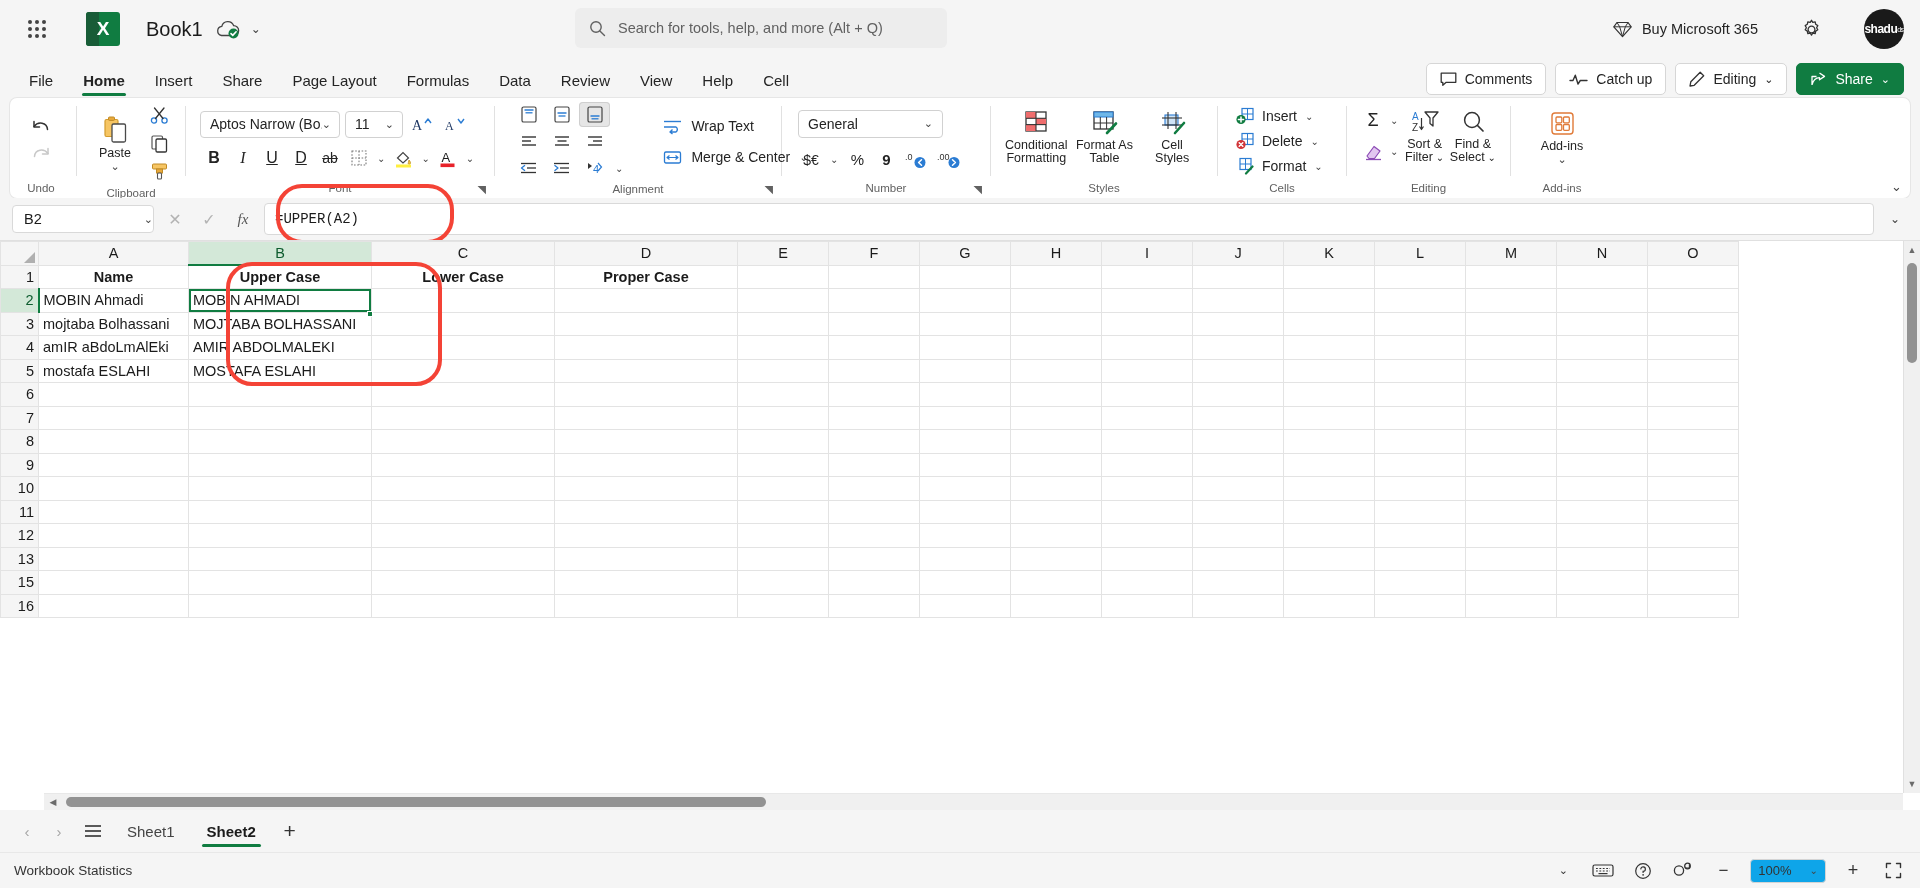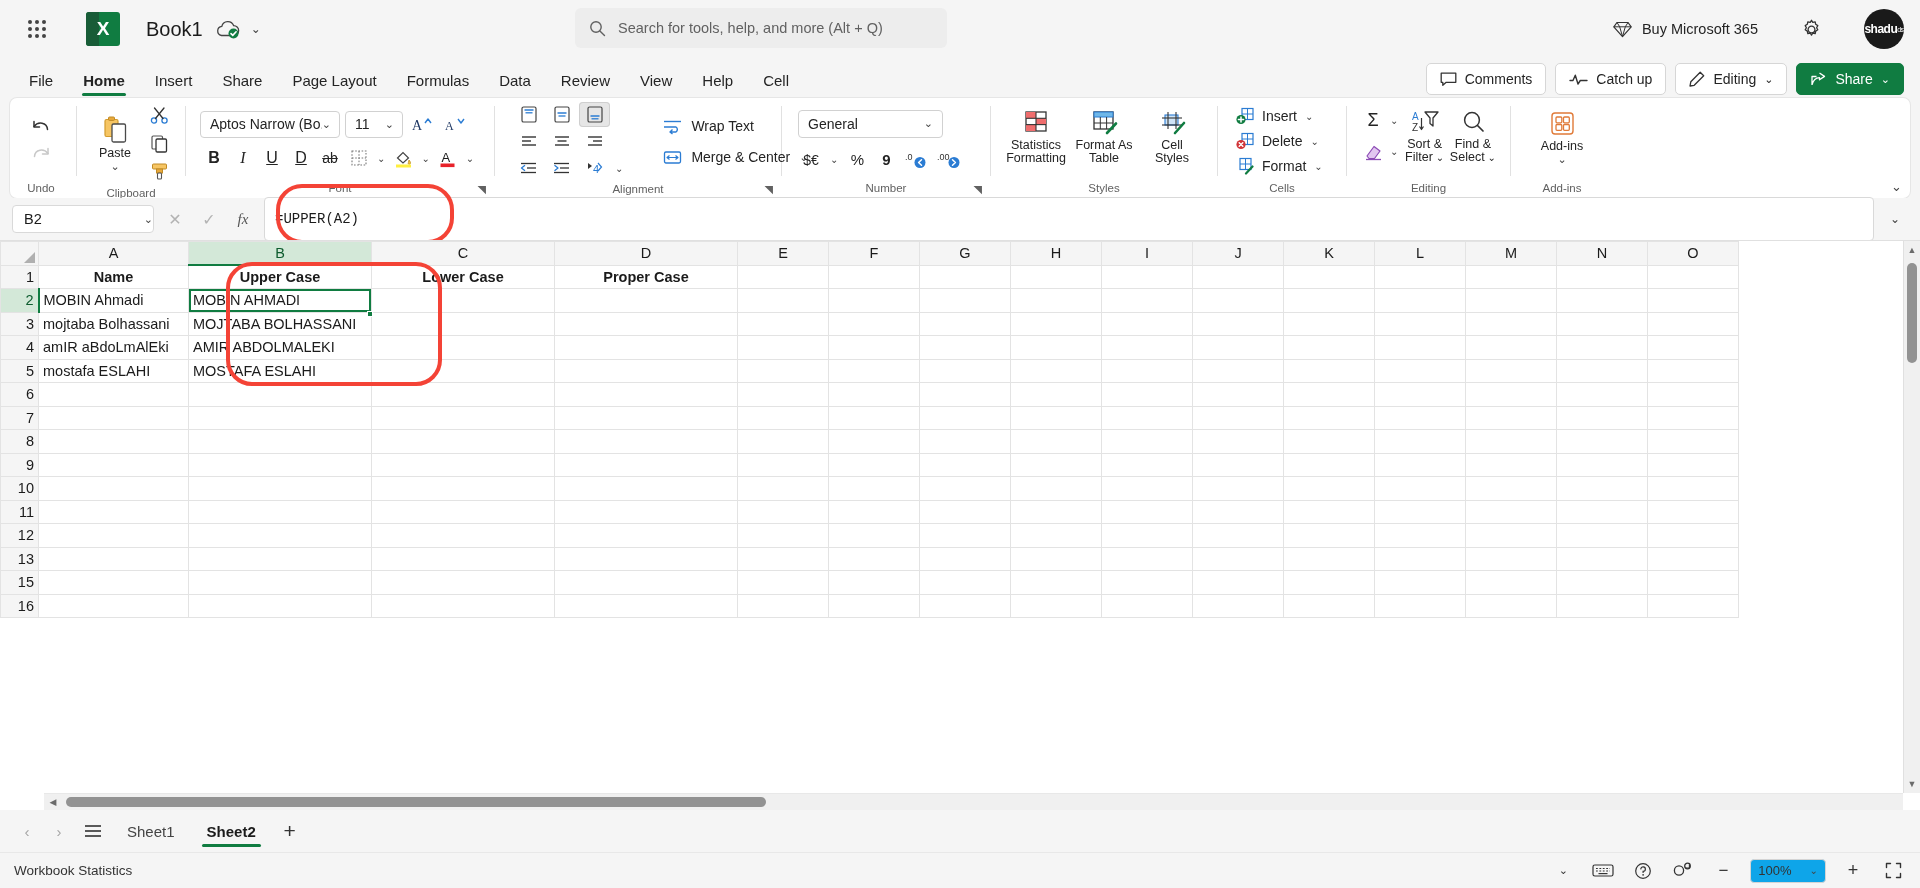--- a/index.html
+++ b/index.html
@@ -88,21 +88,21 @@
   .celllist { display:flex; flex-direction:column; gap:3px; }
   .cellitem { display:flex; align-items:center; gap:8px; font-size:14px; color:#242424; padding:2px 6px; border-radius:4px; cursor:pointer; white-space:nowrap;}
 
   .ribbon-collapse { position:absolute; right:8px; bottom:4px; font-size:13px; color:#444; cursor:pointer; }
 
   
   .fbar { height:42px; display:flex; align-items:center; padding:0 12px; gap:8px; flex:0 0 42px; background:#f5f5f5; position:relative;}
   .namebox { width:142px; height:28px; background:#fff; border:1px solid #d9d9d9; border-radius:4px; display:flex; align-items:center;
              justify-content:space-between; padding:0 0 0 11px; font-size:14.5px; color:#1b1b1b; cursor:pointer;}
   .fb-ic { width:26px; height:26px; display:flex; align-items:center; justify-content:center; cursor:pointer; font-size:16px; }
-  .formula-input { flex:1; height:44px; background:#fff; border:1px solid #d9d9d9; border-radius:4px; display:flex; align-items:center;
+  .formula-input { flex:1; height:32px; background:#fff; border:1px solid #d9d9d9; border-radius:4px; display:flex; align-items:center;
                    padding:0 10px; font-family:"Liberation Mono", monospace; font-size:14px; color:#1b1b1b; cursor:text;}
   .fb-chev { width:26px; height:26px; display:flex; align-items:center; justify-content:center; cursor:pointer; color:#444; font-size:12px;}
 
   
   .gridwrap { flex:1; position:relative; background:#fff; overflow:hidden; border-top:1px solid #e0e0e0; }
   table.sheet { border-collapse:collapse; table-layout:fixed; }
   table.sheet th, table.sheet td { border:1px solid #e3e3e3; font-size:14.5px; color:#1b1b1b; height:23.5px; padding:0 4px; overflow:hidden; white-space:nowrap;}
   th.corner { width:38px; background:#f5f5f5; border-color:#d4d4d4; position:relative; }
   th.corner:after { content:""; position:absolute; right:3px; bottom:2px; border-style:solid; border-width:0 0 11px 11px; border-color:transparent transparent #b0b0b0 transparent;}
   th.colh { background:#f5f5f5; color:#575757; font-weight:400; text-align:center; height:24px; border-color:#d4d4d4; cursor:pointer; font-size:14px;}
@@ -507,21 +507,21 @@
         <div class="big">
           <svg width="30" height="28" viewBox="0 0 30 28">
             <rect x="5" y="3" width="20" height="19" fill="none" stroke="#333" stroke-width="1.3"></rect>
             <rect x="5" y="3" width="10" height="6.3" fill="#ef6d6d"></rect>
             <rect x="15" y="9.3" width="10" height="6.3" fill="#ef6d6d"></rect>
             <rect x="5" y="15.6" width="10" height="6.4" fill="#ef6d6d"></rect>
             <line x1="15" y1="3" x2="15" y2="22" stroke="#333" stroke-width="1.1"></line>
             <line x1="5" y1="9.3" x2="25" y2="9.3" stroke="#333" stroke-width="1.1"></line>
             <line x1="5" y1="15.6" x2="25" y2="15.6" stroke="#333" stroke-width="1.1"></line>
           </svg>
-          <div class="lbl">Statistics</div>
+          <div class="lbl">Conditional</div>
           <div class="lbl" style="margin-top:0">Formatting</div>
         </div>
         <div class="big">
           <svg width="30" height="28" viewBox="0 0 30 28">
             <rect x="5" y="3" width="19" height="17" fill="none" stroke="#333" stroke-width="1.3"></rect>
             <rect x="5" y="3" width="19" height="5" fill="#6fb7e8" stroke="#2b7cd3" stroke-width="1"></rect>
             <line x1="11.3" y1="8" x2="11.3" y2="20" stroke="#333" stroke-width="1"></line>
             <line x1="17.6" y1="8" x2="17.6" y2="20" stroke="#333" stroke-width="1"></line>
             <line x1="5" y1="14" x2="24" y2="14" stroke="#333" stroke-width="1"></line>
             <path d="M18 24 L27 14.5" stroke="#107c41" stroke-width="2.6" stroke-linecap="round"></path>

